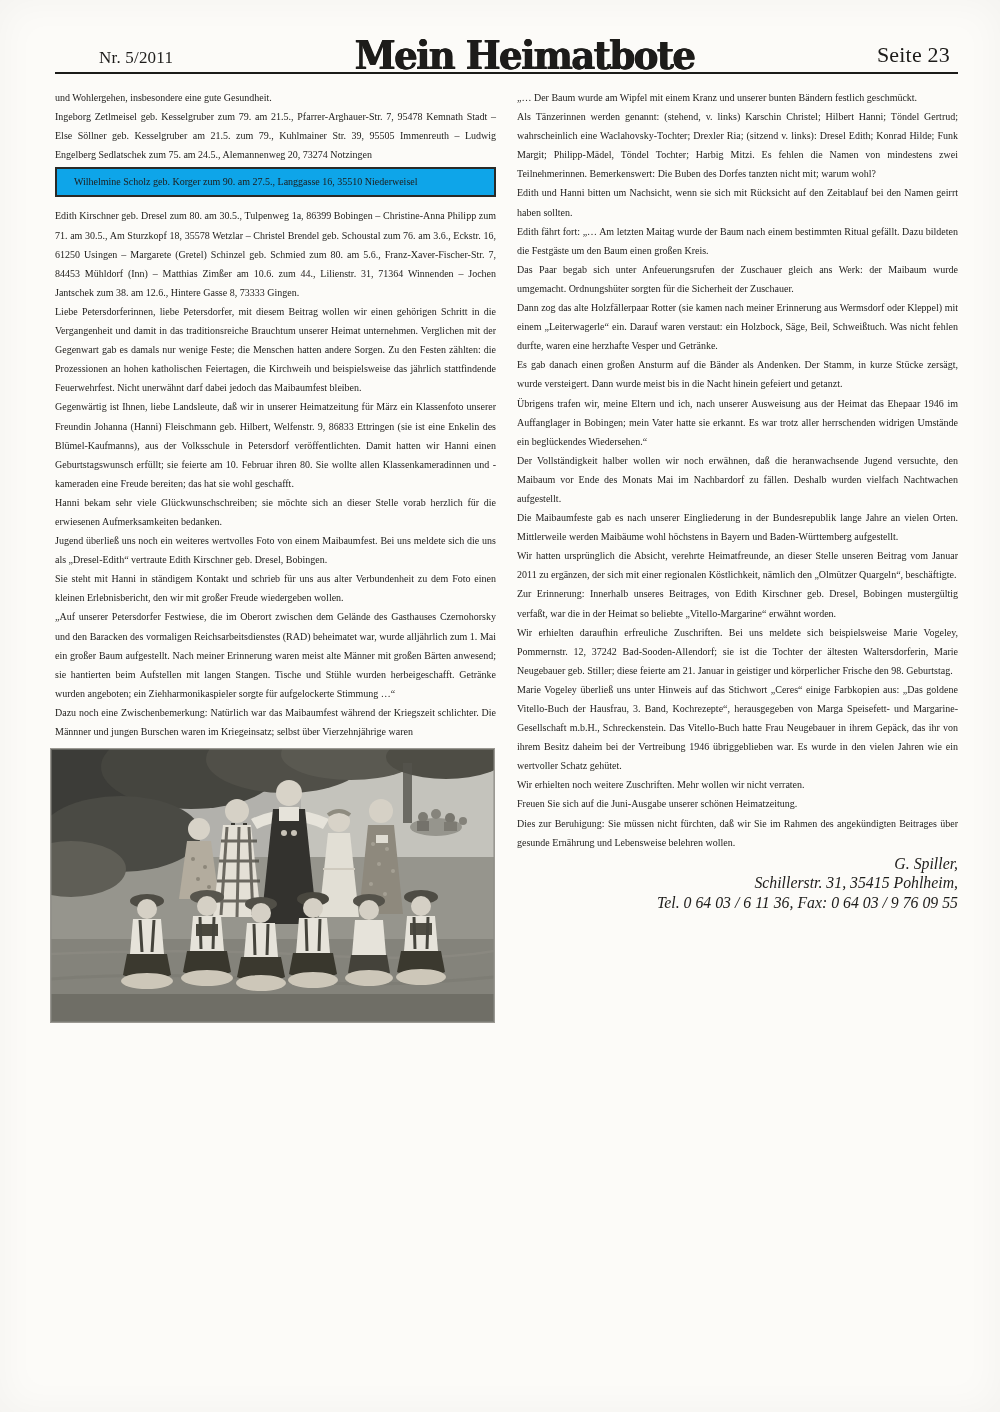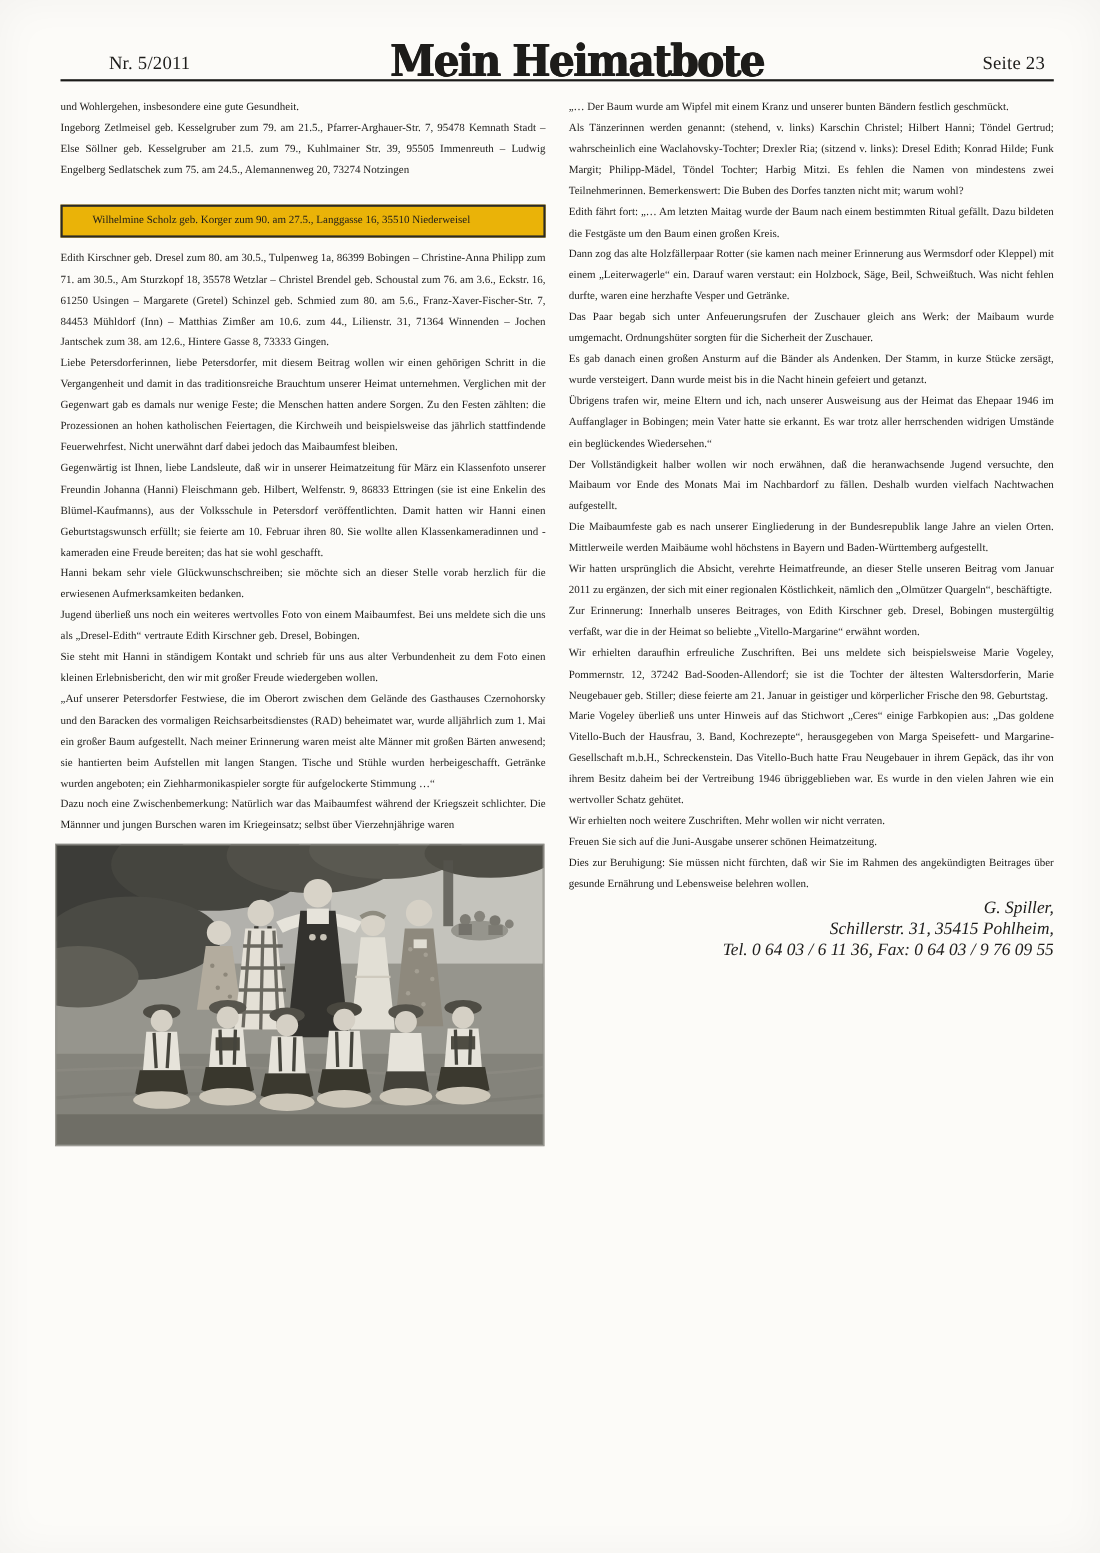--- a/index.html
+++ b/index.html
@@ -14,21 +14,21 @@
     overflow:hidden;
     box-shadow:inset 0 0 40px rgba(0,0,0,0.04);
   }
   .header{
     position:absolute;left:55px;right:50px;top:26px;height:44px;margin-left:44px;
   }
   .issue{
     position:absolute;left:0;bottom:2px;font-size:17px;letter-spacing:0.2px;
   }
   .pageno{
-    position:absolute;right:0;bottom:2px;font-size:17px;letter-spacing:0.2px;text-align:right;
+    position:absolute;right:0;bottom:2px;font-size:22px;letter-spacing:0.2px;text-align:right;
   }
   .masthead{
     position:absolute;left:0;right:0;bottom:-4px;text-align:center;
     font-family:"DejaVu Serif", serif;
     font-weight:bold;font-size:37px;line-height:1;
     letter-spacing:-1.5px;
     transform:scaleY(1.08);
     text-shadow:0.7px 0 #1d1c1a, -0.3px 0 #1d1c1a;
   }
   .rule{
@@ -42,24 +42,24 @@
   .col{flex:1;min-width:0;}
   .para{
     margin:0;
     font-size:10px;line-height:19.1px;
     text-align:justify;
     text-justify:inter-word;
   }
   .para .bold{font-weight:normal;}
   .box{
     display:block;
-    margin:22px 0 9px 0;
-    padding:3px 9px 4px 27px;
+    margin:3px 0 9px 0;
+    padding:3px 9px 4px 17px;
     border:2px solid #2a2a27;
-    background:#eab308;
+    background:#0ea5e9;
   }
   .sig{
     margin-top:2px;
     font-size:15.8px;line-height:19.4px;
     font-style:italic;
     text-align:right;
   }
   .photo-wrap{
     display:block;
     margin-top:7px;
@@ -236,23 +236,24 @@
         </g>
 
         <rect x="0" y="0" width="443" height="273" fill="none" stroke="#8c8b85" stroke-width="2" opacity="0.5"></rect>
       </svg>
     </div>
 
     <div class="col">
       <div id="right-blocks">
           <p class="para"><span>„… Der Baum wurde am Wipfel mit einem Kranz und unserer bunten Bändern festlich geschmückt.</span></p>
           <p class="para"><span>Als Tänzerinnen werden genannt: (stehend, v. links) Karschin Christel; Hilbert Hanni; Töndel Gertrud; wahrscheinlich eine Waclahovsky-Tochter; Drexler Ria; (sitzend v. links): Dresel Edith; Konrad Hilde; Funk Margit; Philipp-Mädel, Töndel Tochter; Harbig Mitzi. Es fehlen die Namen von mindestens zwei Teilnehmerinnen. Bemerkenswert: Die Buben des Dorfes tanzten nicht mit; warum wohl?</span></p>
+          <p class="para"><span>Edith und Hanni bitten um Nachsicht, wenn sie sich mit Rücksicht auf den Zeitablauf bei den Namen geirrt haben sollten.</span></p>
           <p class="para"><span>Edith fährt fort: „… Am letzten Maitag wurde der Baum nach einem bestimmten Ritual gefällt. Dazu bildeten die Festgäste um den Baum einen großen Kreis.</span></p>
+          <p class="para"><span>Das Paar begab sich unter Anfeuerungsrufen der Zuschauer gleich ans Werk: der Maibaum wurde umgemacht. Ordnungshüter sorgten für die Sicherheit der Zuschauer.</span></p>
           <p class="para"><span>Dann zog das alte Holzfällerpaar Rotter (sie kamen nach meiner Erinnerung aus Wermsdorf oder Kleppel) mit einem „Leiterwagerle“ ein. Darauf waren verstaut: ein Holzbock, Säge, Beil, Schweißtuch. Was nicht fehlen durfte, waren eine herzhafte Vesper und Getränke.</span></p>
-          <p class="para"><span>Das Paar begab sich unter Anfeuerungsrufen der Zuschauer gleich ans Werk: der Maibaum wurde umgemacht. Ordnungshüter sorgten für die Sicherheit der Zuschauer.</span></p>
           <p class="para"><span>Es gab danach einen großen Ansturm auf die Bänder als Andenken. Der Stamm, in kurze Stücke zersägt, wurde versteigert. Dann wurde meist bis in die Nacht hinein gefeiert und getanzt.</span></p>
           <p class="para"><span>Übrigens trafen wir, meine Eltern und ich, nach unserer Ausweisung aus der Heimat das Ehepaar 1946 im Auffanglager in Bobingen; mein Vater hatte sie erkannt. Es war trotz aller herrschenden widrigen Umstände ein beglückendes Wiedersehen.“</span></p>
           <p class="para"><span>Der Vollständigkeit halber wollen wir noch erwähnen, daß die heranwachsende Jugend versuchte, den Maibaum vor Ende des Monats Mai im Nachbardorf zu fällen. Deshalb wurden vielfach Nachtwachen aufgestellt.</span></p>
           <p class="para"><span>Die Maibaumfeste gab es nach unserer Eingliederung in der Bundesrepublik lange Jahre an vielen Orten. Mittlerweile werden Maibäume wohl höchstens in Bayern und Baden-Württemberg aufgestellt.</span></p>
           <p class="para"><span>Wir hatten ursprünglich die Absicht, verehrte Heimatfreunde, an dieser Stelle unseren Beitrag vom Januar 2011 zu ergänzen, der sich mit einer regionalen Köstlichkeit, nämlich den „Olmützer Quargeln“, beschäftigte.</span></p>
           <p class="para"><span>Zur Erinnerung: Innerhalb unseres Beitrages, von Edith Kirschner geb. Dresel, Bobingen mustergültig verfaßt, war die in der Heimat so beliebte „Vitello-Margarine“ erwähnt worden.</span></p>
           <p class="para"><span>Wir erhielten daraufhin erfreuliche Zuschriften. Bei uns meldete sich beispielsweise Marie Vogeley, Pommernstr. 12, 37242 Bad-Sooden-Allendorf; sie ist die Tochter der ältesten Waltersdorferin, Marie Neugebauer geb. Stiller; diese feierte am 21. Januar in geistiger und körperlicher Frische den 98. Geburtstag.</span></p>
           <p class="para"><span>Marie Vogeley überließ uns unter Hinweis auf das Stichwort „Ceres“ einige Farbkopien aus: „Das goldene Vitello-Buch der Hausfrau, 3. Band, Kochrezepte“, herausgegeben von Marga Speisefett- und Margarine-Gesellschaft m.b.H., Schreckenstein. Das Vitello-Buch hatte Frau Neugebauer in ihrem Gepäck, das ihr von ihrem Besitz daheim bei der Vertreibung 1946 übriggeblieben war. Es wurde in den vielen Jahren wie ein wertvoller Schatz gehütet.</span></p>
           <p class="para"><span>Wir erhielten noch weitere Zuschriften. Mehr wollen wir nicht verraten.</span></p>
           <p class="para"><span>Freuen Sie sich auf die Juni-Ausgabe unserer schönen Heimatzeitung.</span></p>

